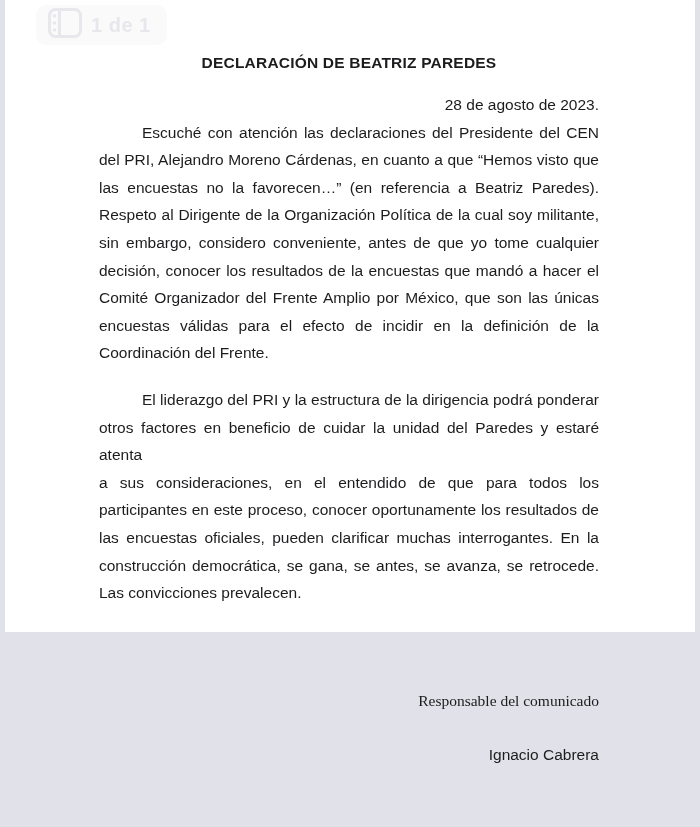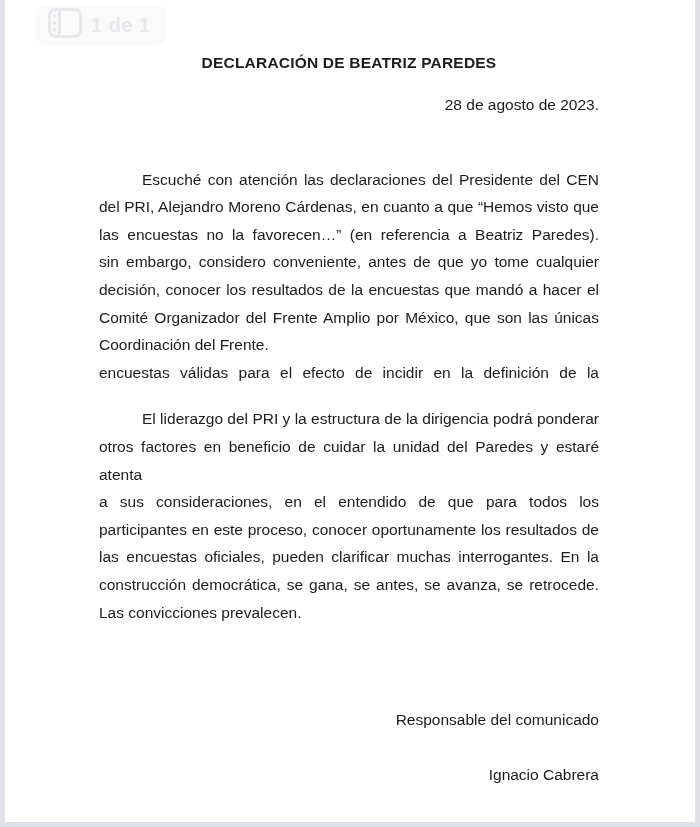--- a/index.html
+++ b/index.html
@@ -7,21 +7,21 @@
     width: 700px; height: 827px;
     font-family: "Liberation Sans", "DejaVu Sans", sans-serif;
     overflow: hidden;
   }
   body { position: relative; background: #e1e1e9; }
 
   
   .page {
     position: absolute;
     left: 5px; top: 0;
-    width: 690px; height: 822px;
+    width: 690px; height: 632px;
     background: #ffffff;
   }
 
   
   .page-pill {
     position: absolute;
     top: 5px; left: 31px;
     height: 40px;
     display: flex; align-items: center;
     gap: 9px;
@@ -52,29 +52,30 @@
     line-height: 23px;
     font-weight: bold;
     text-align: center;
     letter-spacing: 0.2px;
   }
   .doc-date {
     margin-top: 17px;
     line-height: 27.6px;
     text-align: right;
   }
-  .para-1 { margin-top: 47px; }
+  .para-1 { }
   .para-2 { margin-top: 19px; }
   .line { line-height: 27.6px; white-space: normal; }
   .just { text-align: justify; text-align-last: justify; }
   .indent { text-indent: 43px; }
   .sig-role {
     margin-top: 80px;
     line-height: 27.6px;
     text-align: right;
+    font-family: Liberation Serif, serif;
   }
   .sig-name {
     margin-top: 27px;
     line-height: 27.6px;
     text-align: right;
   }
 </style>
 </head>
 <body>
 
@@ -96,25 +97,26 @@
   <div class="content">
 
     <div class="doc-title">DECLARACIÓN DE BEATRIZ PAREDES</div>
 
     <div class="doc-date">28 de agosto de 2023.</div>
 
     <div class="para-1">
       <div class="line just indent">Escuché con atención las declaraciones del Presidente del CEN</div>
       <div class="line just">del PRI, Alejandro Moreno Cárdenas, en cuanto a que “Hemos visto que</div>
       <div class="line just">las encuestas no la favorecen…” (en referencia a Beatriz Paredes).</div>
+      <div class="line just">Respeto al Dirigente de la Organización Política de la cual soy militante,</div>
       <div class="line just">sin embargo, considero conveniente, antes de que yo tome cualquier</div>
       <div class="line just">decisión, conocer los resultados de la encuestas que mandó a hacer el</div>
       <div class="line just">Comité Organizador del Frente Amplio por México, que son las únicas</div>
+      <div class="line just">encuestas válidas para el efecto de incidir en la definición de la</div>
       <div class="line">Coordinación del Frente.</div>
-      <div class="line just">encuestas válidas para el efecto de incidir en la definición de la</div>
     </div>
 
     <div class="para-2">
       <div class="line just indent">El liderazgo del PRI y la estructura de la dirigencia podrá ponderar</div>
       <div class="line just">otros factores en beneficio de cuidar la unidad del Paredes y estaré atenta</div>
       <div class="line just">a sus consideraciones, en el entendido de que para todos los</div>
       <div class="line just">participantes en este proceso, conocer oportunamente los resultados de</div>
       <div class="line just">las encuestas oficiales, pueden clarificar muchas interrogantes. En la</div>
       <div class="line just">construcción democrática, se gana, se antes, se avanza, se retrocede.</div>
       <div class="line">Las convicciones prevalecen.</div>

